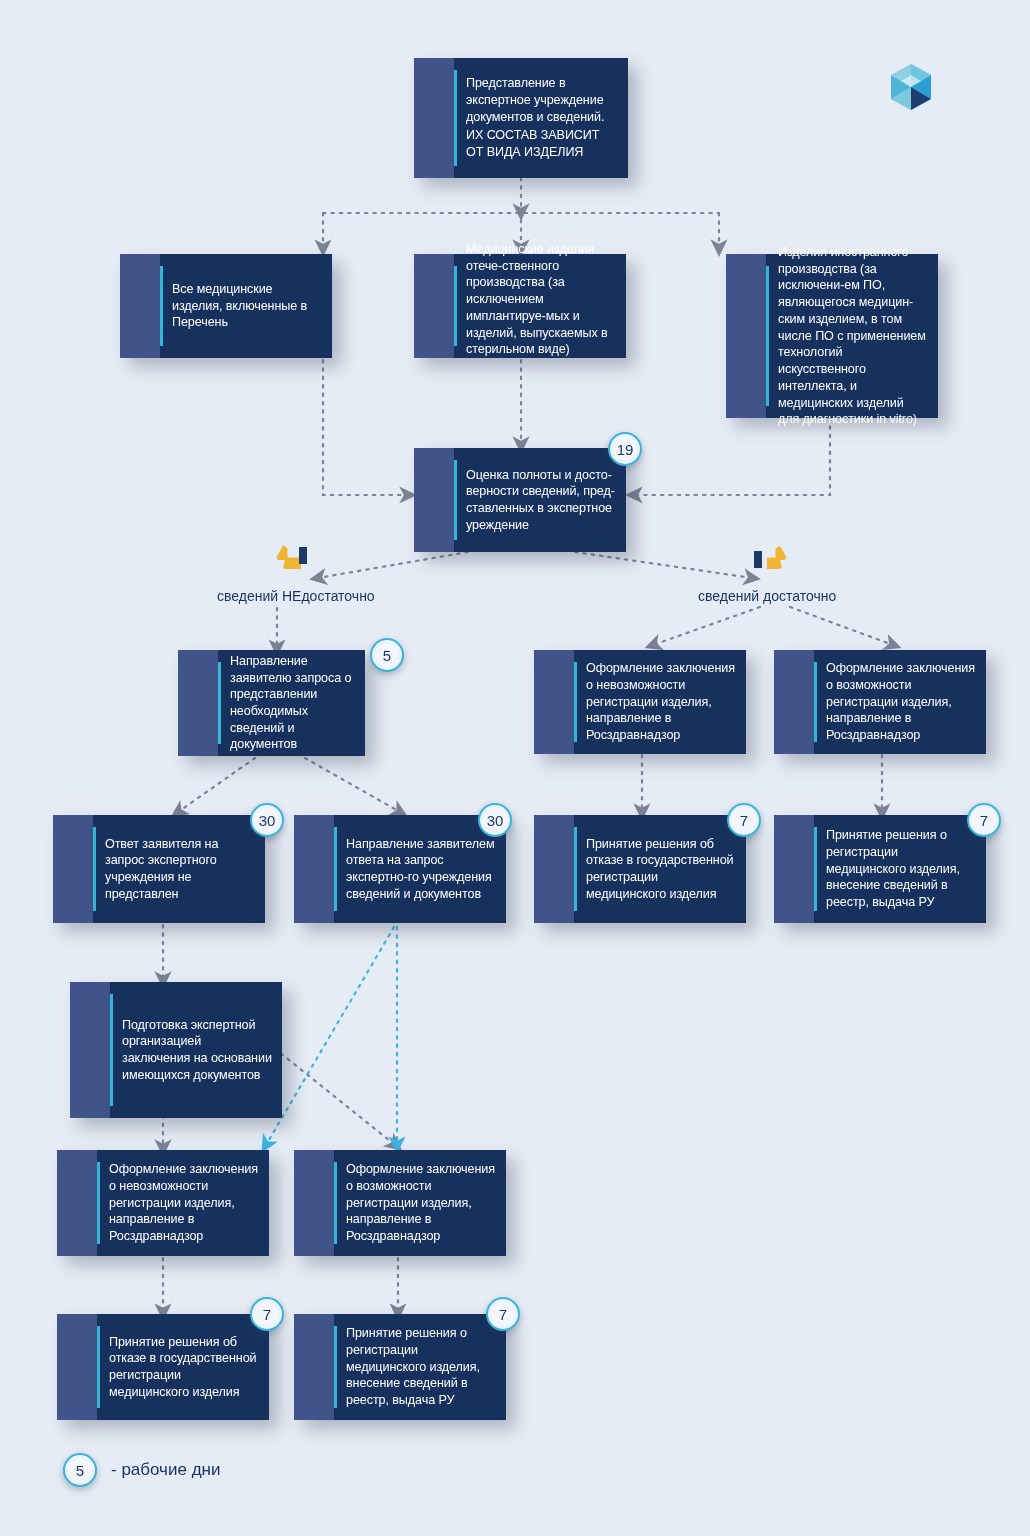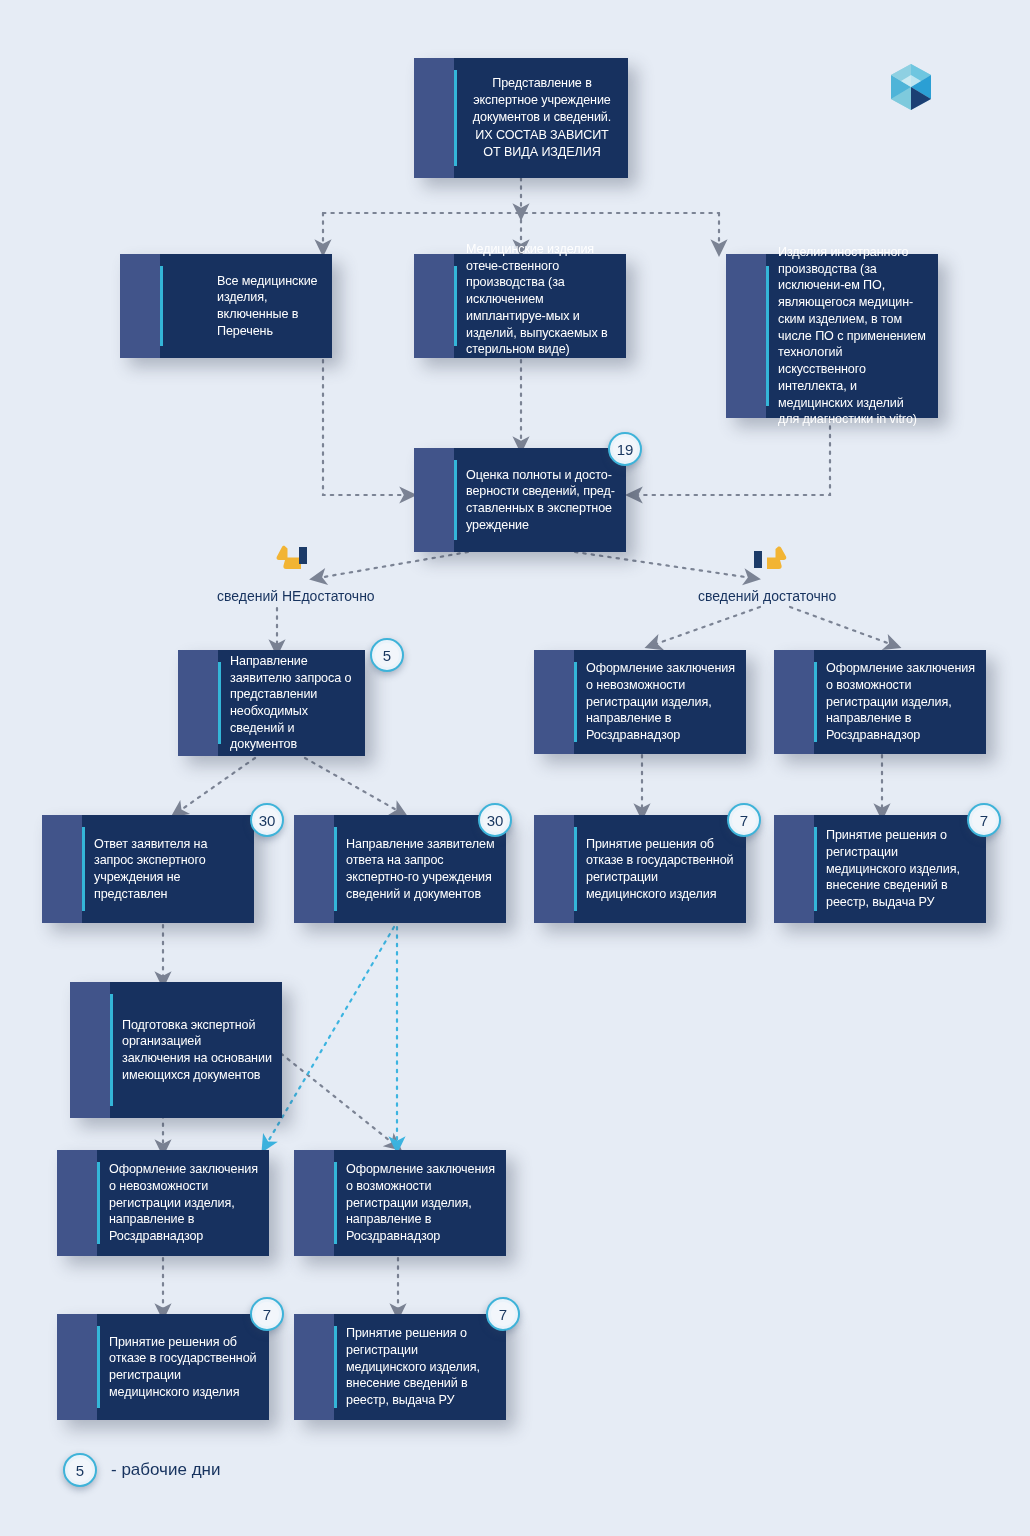--- a/index.html
+++ b/index.html
@@ -134,25 +134,25 @@
       <polygon points="23,48 3,37 23,25" fill="#7ecadd"></polygon>
       <polygon points="3,37 3,13 23,25" fill="#4fb4d8"></polygon>
       <polygon points="3,13 23,2 23,25" fill="#8ed0e2"></polygon>
       <polygon points="23,13 33,19 23,25 13,19" fill="#ffffff" opacity="0.55"></polygon>
     </svg>
   </div>
 
   <div class="node tall" style="left:414px; top:58px; width:214px; height:120px;">
     <span class="band"></span>
     <span class="accent"></span>
-    <span class="txt" style="white-space:pre-line;text-align:center;">Представление в экспертное учреждение документов и сведений.
+    <span class="txt" style="white-space:pre-line;">Представление в экспертное учреждение документов и сведений.
 ИХ СОСТАВ ЗАВИСИТ ОТ ВИДА ИЗДЕЛИЯ</span>
   </div>
 
-  <div class="node" style="left:120px; top:254px; width:212px; height:104px;padding-left:45px;">
+  <div class="node" style="left:120px; top:254px; width:212px; height:104px;">
     <span class="band"></span>
     <span class="accent"></span>
     <span class="txt">Все медицинские изделия, включенные в Перечень</span>
   </div>
 
   <div class="node" style="left:414px; top:254px; width:212px; height:104px;align-items:flex-end;">
     <span class="band"></span>
     <span class="accent"></span>
     <span class="txt">Медицинские изделия отече-ственного производства (за исключением имплантируе-мых и изделий, выпускаемых в стерильном виде)</span>
   </div>
@@ -198,21 +198,21 @@
     <span class="accent"></span>
     <span class="txt">Оформление заключения о невозможности регистрации изделия, направление в Росздравнадзор</span>
   </div>
 
   <div class="node" style="left:774px; top:650px; width:212px; height:104px;">
     <span class="band"></span>
     <span class="accent"></span>
     <span class="txt">Оформление заключения о возможности регистрации изделия, направление в Росздравнадзор</span>
   </div>
 
-  <div class="node" style="left:42px; top:815px; width:212px; height:108px;">
+  <div class="node" style="left:53px; top:815px; width:212px; height:108px;">
     <span class="band"></span>
     <span class="accent"></span>
     <span class="txt">Ответ заявителя на запрос экспертного учреждения не представлен</span>
   </div>
   <div class="badge" style="left:250px; top:803px;">30</div>
 
   <div class="node" style="left:294px; top:815px; width:212px; height:108px;">
     <span class="band"></span>
     <span class="accent"></span>
     <span class="txt">Направление заявителем ответа на запрос экспертно-го учреждения сведений и документов</span>

